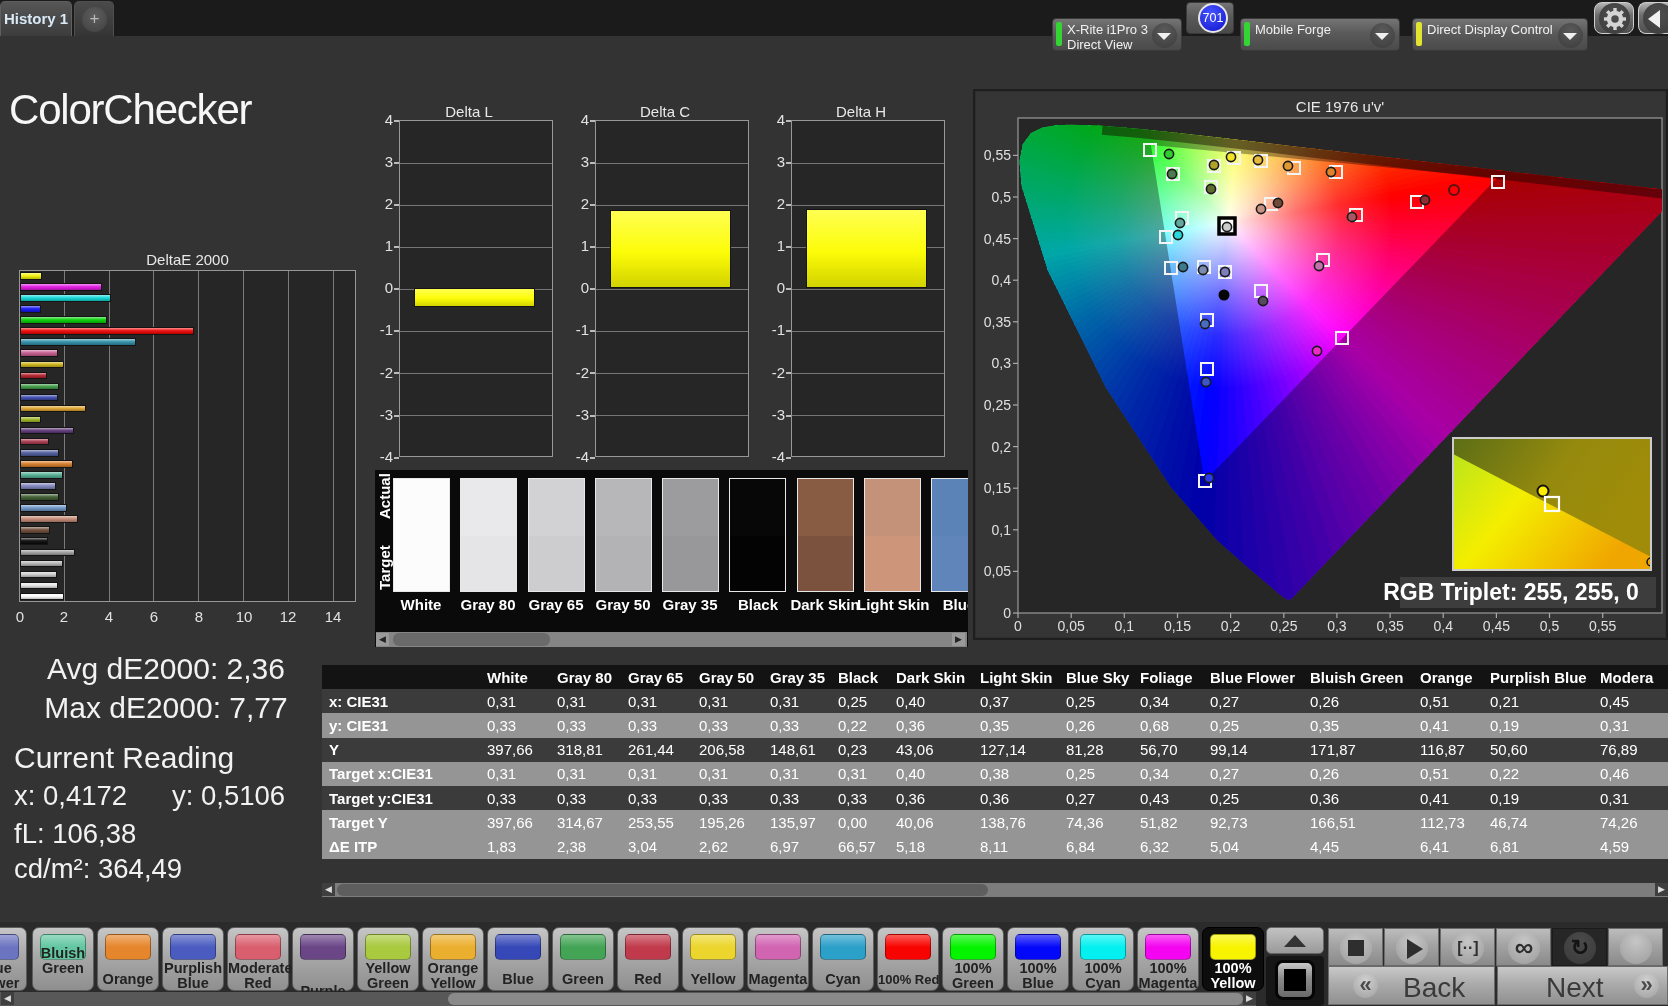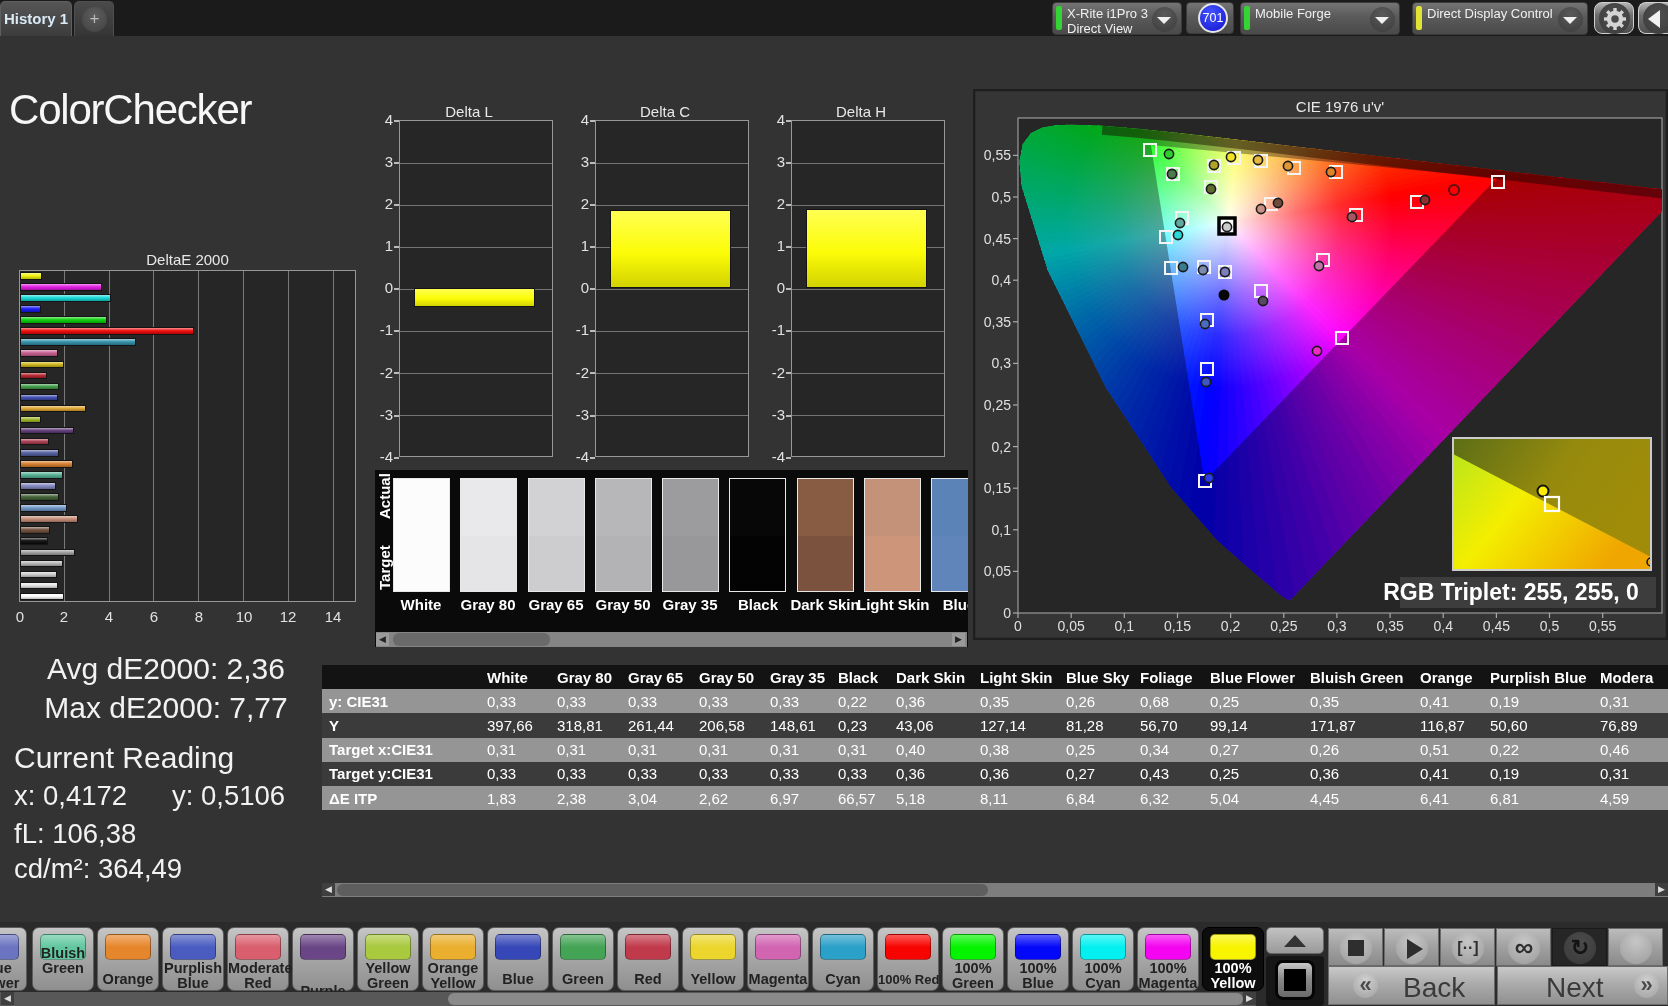--- a/index.html
+++ b/index.html
@@ -8,21 +8,21 @@
 #topbar { position:absolute; left:0; top:0; width:1668px; height:36px; background:#1b1b1b; }
 #tab1 { position:absolute; left:0; top:1px; width:72px; height:35px;
   background:linear-gradient(180deg,#565656,#3c3c3c); border:1px solid #5f5f5f; border-bottom:none;
   border-radius:5px 5px 0 0; color:#d9e9f6; font-weight:bold; font-size:15px; text-align:center; line-height:34px; }
 #tab2 { position:absolute; left:74px; top:1px; width:40px; height:35px;
   background:linear-gradient(180deg,#4a4a4a,#353535); border:1px solid #4f4f4f; border-bottom:none;
   border-radius:5px 5px 0 0; }
 #tab2 .circ { position:absolute; left:7px; top:5px; width:25px; height:25px; border-radius:50%;
   background:radial-gradient(circle at 50% 35%,#5e5e5e,#404040); color:#bbb; font-size:17px;
   text-align:center; line-height:24px; }
-.dd { position:absolute; top:2px; height:33px; border-radius:4px;
+.dd { position:absolute; top:18px; height:33px; border-radius:4px;
   background:linear-gradient(180deg,#747474,#5a5a5a 45%,#4a4a4a); border:1px solid #3a3a3a; }
 .dd .strip { position:absolute; left:3px; top:3px; width:6px; height:24px; border-radius:2px; }
 .dd .t1 { position:absolute; left:14px; top:3px; font-size:13px; color:#f0f0f0; white-space:nowrap; }
 .dd .t2 { position:absolute; left:14px; top:18px; font-size:13px; color:#f0f0f0; white-space:nowrap; }
 .dd .arr { position:absolute; top:4px; width:25px; height:25px; border-radius:50%;
   background:radial-gradient(circle at 50% 30%,#5a5a5a,#3c3c3c); }
 .dd .arr:after { content:""; position:absolute; left:5px; top:10px; border:7.5px solid transparent;
   border-top:7px solid #f0f0f0; }
 .chart-title { position:absolute; font-size:15px; color:#e8e8e8; text-align:center; }
 .plot { position:absolute; background:#262626; border:1px solid #979797; }
@@ -641,20 +641,38 @@
         <th>Blue Sky</th>
         <th>Foliage</th>
         <th>Blue Flower</th>
         <th>Bluish Green</th>
         <th>Orange</th>
         <th>Purplish Blue</th>
         <th>Modera</th>
       </tr>
     </thead>
     <tbody>
+<tr class="dk">
+        <td class="lab">x: CIE31</td>
+        <td class="val">0,31</td>
+        <td class="val">0,31</td>
+        <td class="val">0,31</td>
+        <td class="val">0,31</td>
+        <td class="val">0,31</td>
+        <td class="val">0,25</td>
+        <td class="val">0,40</td>
+        <td class="val">0,37</td>
+        <td class="val">0,25</td>
+        <td class="val">0,34</td>
+        <td class="val">0,27</td>
+        <td class="val">0,26</td>
+        <td class="val">0,51</td>
+        <td class="val">0,21</td>
+        <td class="val">0,45</td>
+      </tr>
 <tr class="lt">
         <td class="lab">y: CIE31</td>
         <td class="val">0,33</td>
         <td class="val">0,33</td>
         <td class="val">0,33</td>
         <td class="val">0,33</td>
         <td class="val">0,33</td>
         <td class="val">0,22</td>
         <td class="val">0,36</td>
         <td class="val">0,35</td>
@@ -712,20 +730,38 @@
         <td class="val">0,33</td>
         <td class="val">0,36</td>
         <td class="val">0,36</td>
         <td class="val">0,27</td>
         <td class="val">0,43</td>
         <td class="val">0,25</td>
         <td class="val">0,36</td>
         <td class="val">0,41</td>
         <td class="val">0,19</td>
         <td class="val">0,31</td>
+      </tr>
+<tr class="lt">
+        <td class="lab">Target Y</td>
+        <td class="val">397,66</td>
+        <td class="val">314,67</td>
+        <td class="val">253,55</td>
+        <td class="val">195,26</td>
+        <td class="val">135,97</td>
+        <td class="val">0,00</td>
+        <td class="val">40,06</td>
+        <td class="val">138,76</td>
+        <td class="val">74,36</td>
+        <td class="val">51,82</td>
+        <td class="val">92,73</td>
+        <td class="val">166,51</td>
+        <td class="val">112,73</td>
+        <td class="val">46,74</td>
+        <td class="val">74,26</td>
       </tr>
 <tr class="lt">
         <td class="lab">ΔE ITP</td>
         <td class="val">1,83</td>
         <td class="val">2,38</td>
         <td class="val">3,04</td>
         <td class="val">2,62</td>
         <td class="val">6,97</td>
         <td class="val">66,57</td>
         <td class="val">5,18</td>

